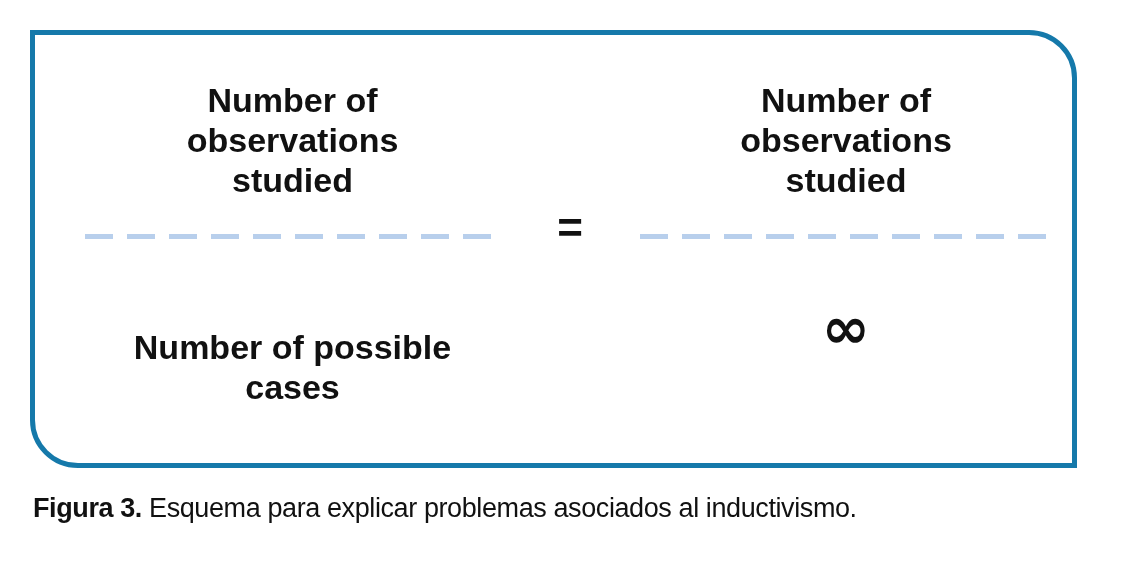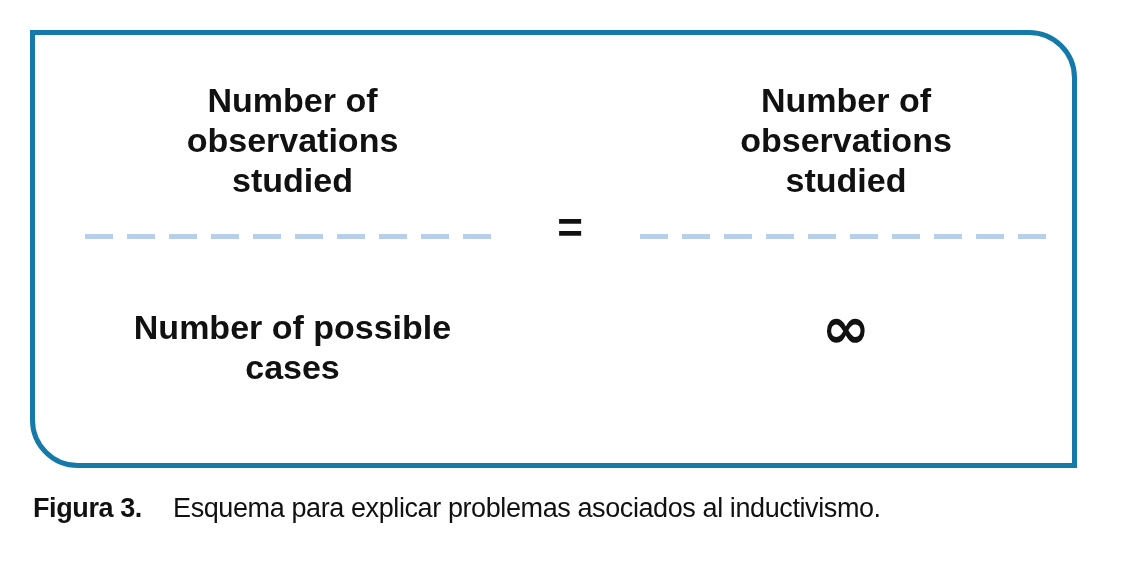--- a/index.html
+++ b/index.html
@@ -61,21 +61,21 @@
     margin-top: 26px;
     background: repeating-linear-gradient(
       to right,
       var(--dash-color) 0px,
       var(--dash-color) 28px,
       transparent 28px,
       transparent 42px
     );
   }
   .denominator {
-    margin-top: 60px;
+    margin-top: 80px;
     text-align: center;
     font-weight: bold;
     font-size: 34px;
     line-height: 40px;
     max-width: 390px;
   }
   .denominator.infinity {
     font-size: 58px;
     line-height: 66px;
     margin-top: 48px;
@@ -95,21 +95,21 @@
   .figure-caption {
     position: absolute;
     left: 33px;
     top: 491px;
     font-size: 27px;
     line-height: 34px;
     letter-spacing: -0.4px;
     white-space: nowrap;
   }
   .caption-label { font-weight: bold; }
-  .caption-text  { font-weight: normal; margin-left: 24px; }
+  .caption-text  { font-weight: normal; }
 </style>
 </head>
 <body>
 
 <div class="canvas">
 
   <div class="figure-box">
     <div class="equation">
 
       <div class="fraction left">

